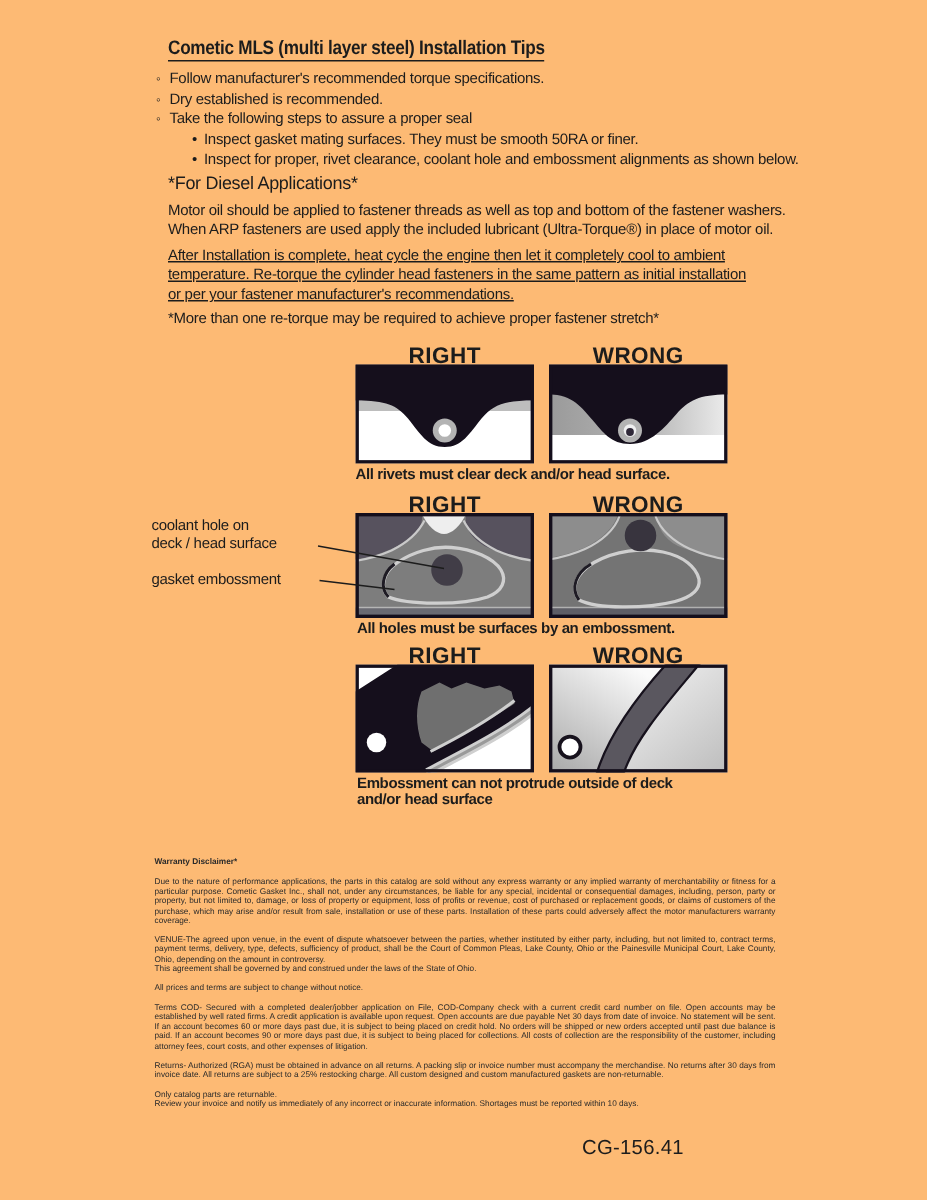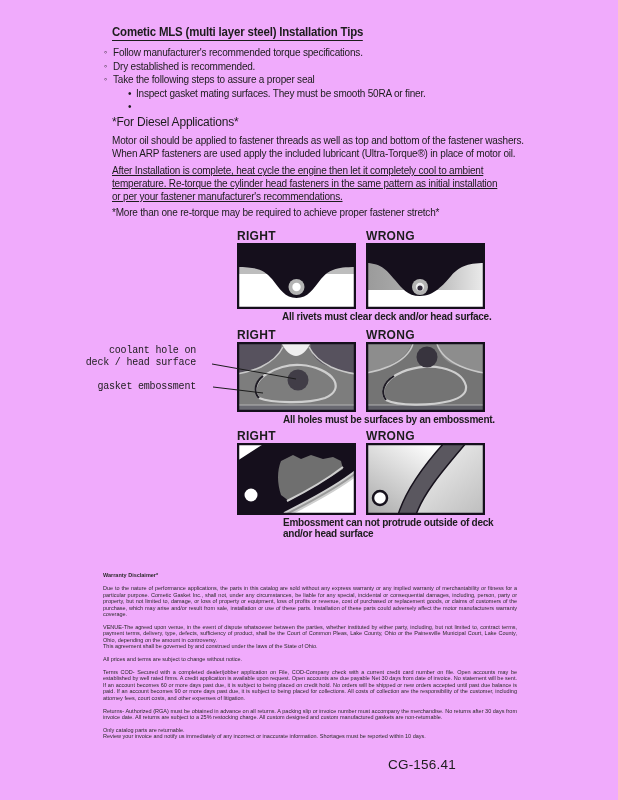--- a/index.html
+++ b/index.html
@@ -1,46 +1,46 @@
 <!DOCTYPE html>
 <html><head>
 <meta charset="utf-8">
 <style>
   html,body{margin:0;padding:0;background:#ffffff;}
   .page{
-    position:relative;width:618px;height:800px;background:#f0abfc;overflow:hidden;
+    position:relative;width:618px;height:800px;background:#fdba74;overflow:hidden;
     font-family:"Liberation Sans","DejaVu Sans",sans-serif;color:#1c1c1c;
   }
   .abs{position:absolute;}
   
   .title{left:112px;top:24px;font-size:13px;font-weight:bold;letter-spacing:-0.2px;
          transform:scaleX(0.88);transform-origin:left top;white-space:nowrap;}
   .title-inner{display:inline-block;border-bottom:1.5px solid #1c1c1c;padding-bottom:1px;}
   
   .bullets{left:104px;top:46px;font-size:10px;letter-spacing:-0.2px;line-height:13.5px;width:480px;}
   .brow{display:flex;align-items:flex-start;}
   .brow .mk{width:9px;flex:0 0 9px;font-size:9px;line-height:13.5px;}
   .brow.sub{margin-left:24px;}
   .brow.sub .mk{width:8px;flex:0 0 8px;font-size:10px;}
   
   .diesel-h{left:112px;top:115px;font-size:12px;font-weight:normal;letter-spacing:-0.2px;}
   .para{left:112px;width:470px;font-size:10px;line-height:13px;letter-spacing:-0.2px;white-space:pre-line;}
   .p1{top:134px;} .p2{top:164px;text-decoration:underline;} .p3{top:206px;}
   
-  .dlabel{width:119px;font-size:12px;font-weight:bold;letter-spacing:0.3px;}
+  .dlabel{width:119px;text-align:center;font-size:15px;font-weight:bold;letter-spacing:0.3px;}
   .lab-l{left:237px;} .lab-r{left:366px;}
   .row1-lab{top:229px;} .row2-lab{top:328px;} .row3-lab{top:429px;}
   .panel{width:119px;display:block;}
   .row1-p{top:243px;} .row2-p{top:342px;} .row3-p{top:443px;}
   .pan-l{left:237px;} .pan-r{left:366px;}
-  .caption{font-size:10px;font-weight:bold;letter-spacing:-0.25px;white-space:pre-line;line-height:11px;margin-left:45px;}
+  .caption{font-size:10px;font-weight:bold;letter-spacing:-0.25px;white-space:pre-line;line-height:11px;}
   .cap1{left:237px;top:311px;} .cap2{left:238px;top:414px;} .cap3{left:238px;top:517px;}
   
-  .ptr-label{left:74px;width:122px;text-align:right;font-size:10px;line-height:11.5px;
-             letter-spacing:-0.2px;white-space:pre-line;font-family:Liberation Mono, monospace;}
+  .ptr-label{left:101px;width:122px;text-align:left;font-size:10px;line-height:11.5px;
+             letter-spacing:-0.2px;white-space:pre-line;}
   .ptr1{top:345px;} .ptr2{top:381px;}
   .leader{left:205px;top:350px;z-index:5;}
   
   .legal{left:103px;top:572px;width:414px;font-size:5.5px;line-height:6.4px;color:#2a2a2a;
          text-align:justify;letter-spacing:0;}
   .legal .lh{font-weight:bold;margin:0 0 7px 0;text-align:left;}
   .legal p{margin:0 0 6.5px 0;white-space:pre-line;}
   
   .pageno{left:388px;top:757px;font-size:13.5px;letter-spacing:0.2px;}
 </style>
@@ -65,20 +65,21 @@
     <div class="brow">
       <span class="mk">◦</span>
       <span>Take the following steps to assure a proper seal</span>
     </div>
     <div class="brow sub">
       <span class="mk">•</span>
       <span>Inspect gasket mating surfaces.  They must be smooth 50RA or finer.</span>
     </div>
     <div class="brow sub">
       <span class="mk">•</span>
+      <span>Inspect for proper, rivet clearance, coolant hole and embossment alignments as shown below.</span>
     </div>
   </div>
 
   <div class="abs diesel-h">*For Diesel Applications*</div>
   <div class="abs para p1">Motor oil should be applied to fastener threads as well as top and bottom of the fastener washers.
 When ARP fasteners are used apply the included lubricant (Ultra-Torque®) in place of motor oil.</div>
   <div class="abs para p2">After Installation is complete, heat cycle the engine then let it completely cool to ambient
 temperature. Re-torque the cylinder head fasteners in the same pattern as initial installation
 or per your fastener manufacturer's recommendations.</div>
   <div class="abs para p3">*More than one re-torque may be required to achieve proper fastener stretch*</div>

